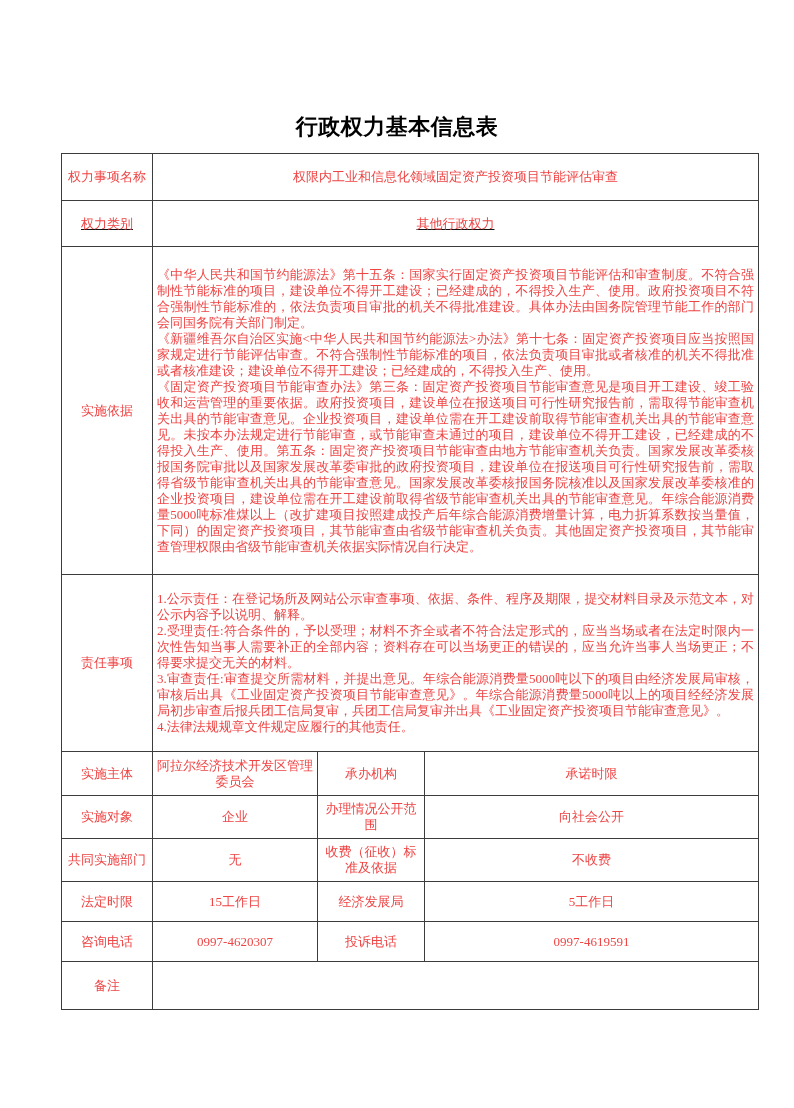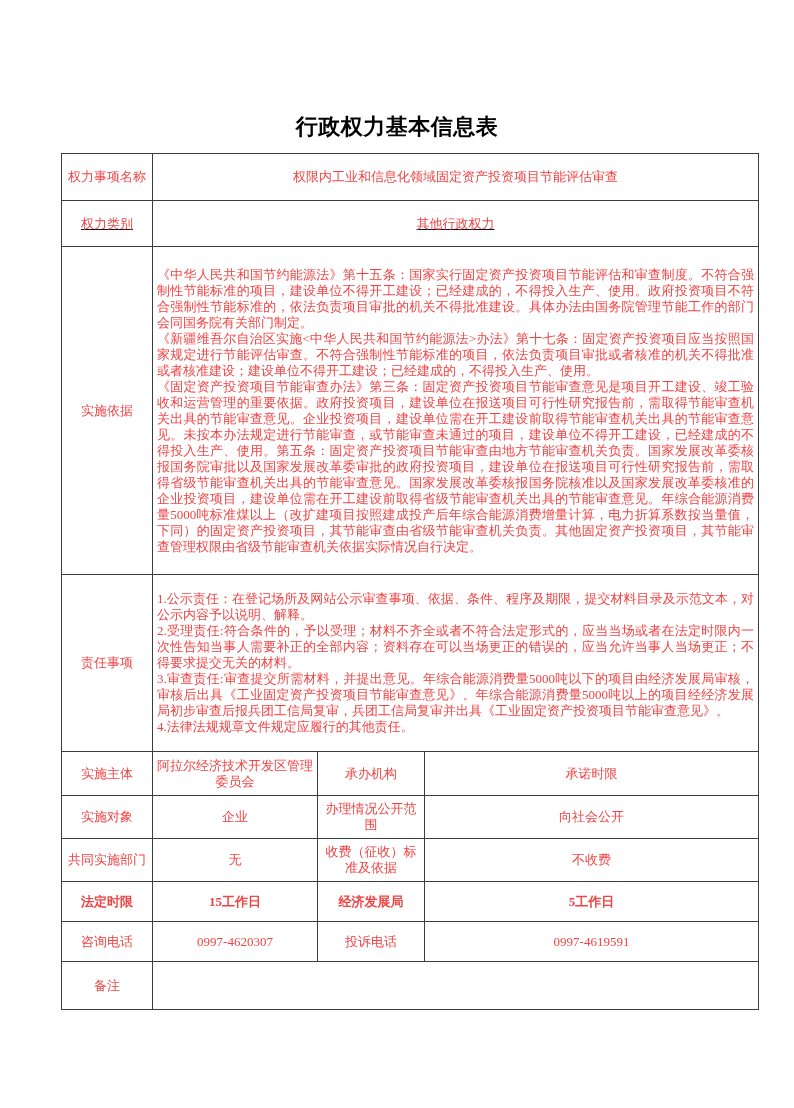--- a/index.html
+++ b/index.html
@@ -51,21 +51,21 @@
     line-height: 16.8px;
   }
   td.longtext p { text-align: justify; }
   tr.r1 { height: 47px; }
   tr.r2 { height: 46px; text-decoration: underline; }
   tr.r3 { height: 328px; }
   tr.r4 { height: 177px; }
   tr.r5 { height: 44px; }
   tr.r6 { height: 43px; }
   tr.r7 { height: 43px; }
-  tr.r8 { height: 40px; font-weight: bold; }
+  tr.r8 { height: 40px; }
   tr.r9 { height: 40px; font-family: Liberation Serif, serif; }
   tr.r10 { height: 48px; }
 </style>
 </head>
 <body>
 
 <div class="page">
 
   <div class="doc-title">行政权力基本信息表</div>
 

